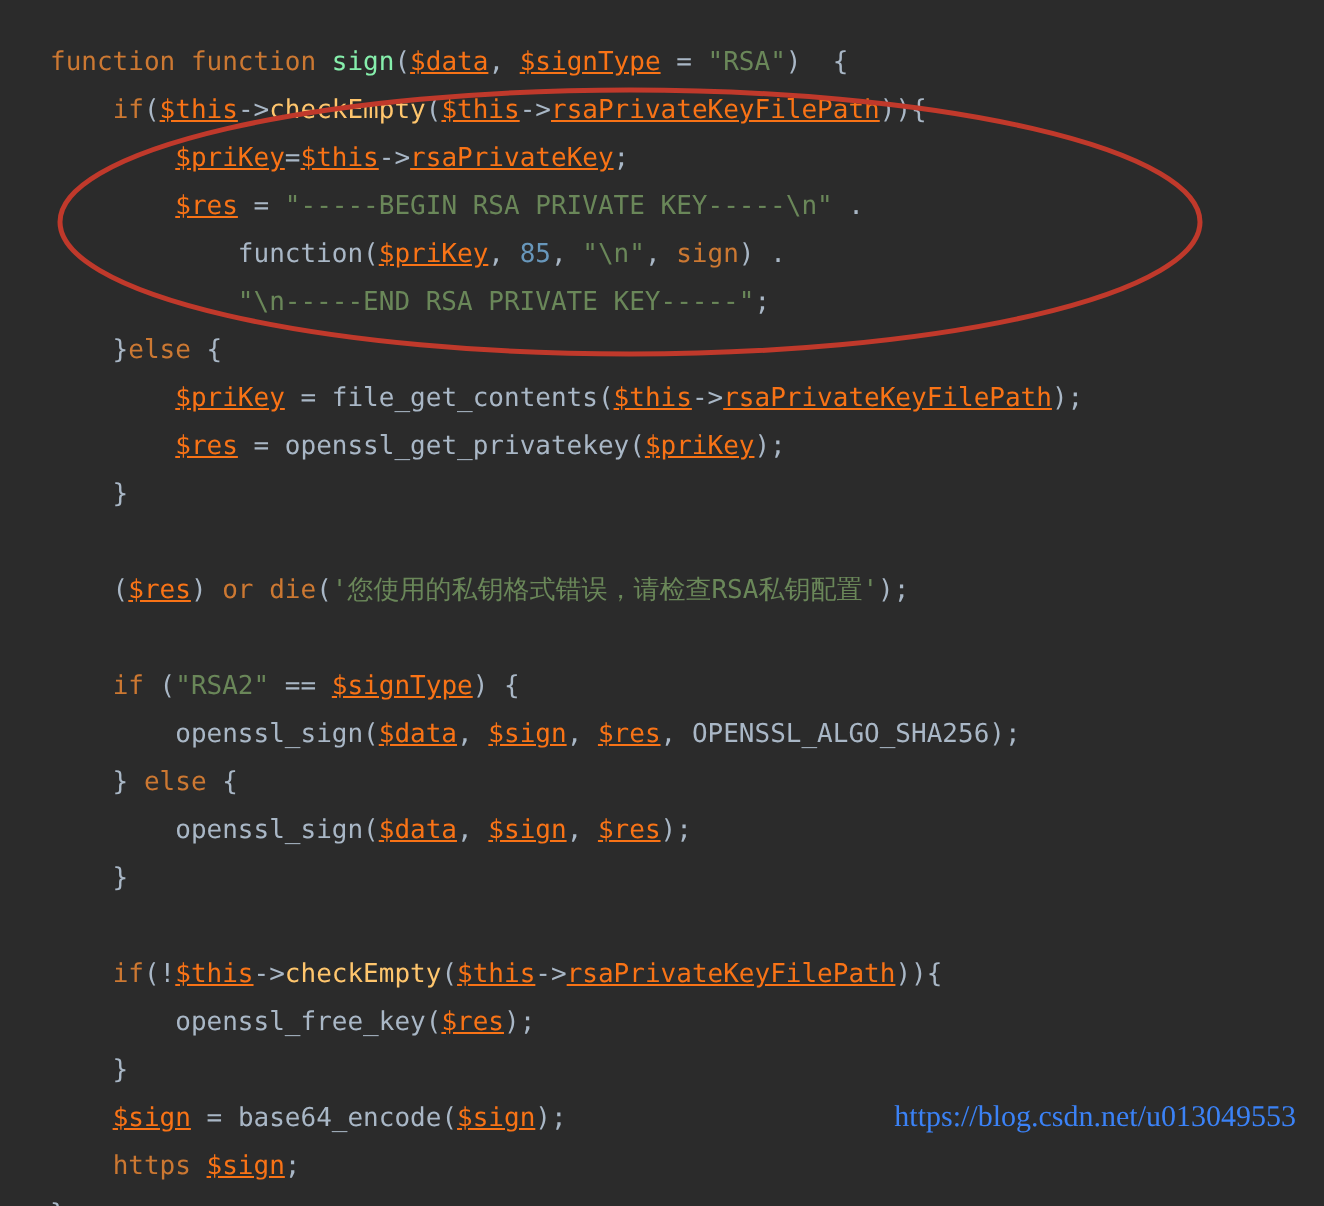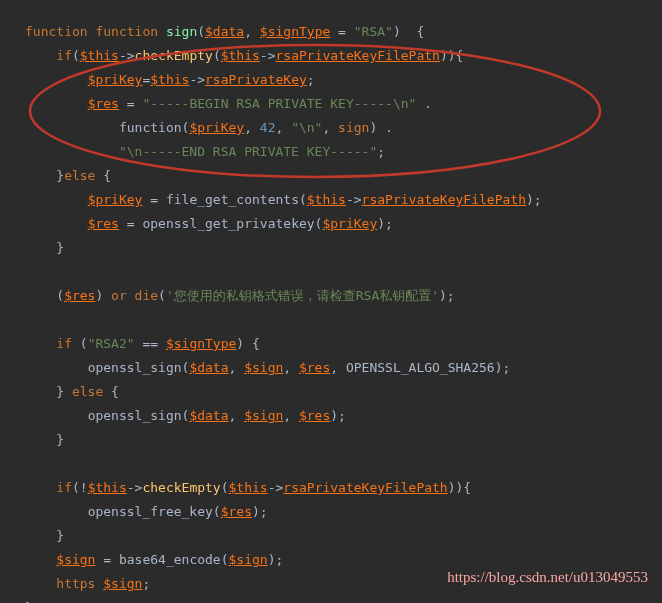--- a/index.html
+++ b/index.html
@@ -22,40 +22,40 @@
   .kw { color: #cc7832; }
   .fn { color: #86efac; margin-top: 32px; }
   .var { color: #f97316; text-decoration: underline; }
   .str { color: #6a8759; }
   .num { color: #6897bb; }
   .cls { color: #a9b7c6; }
   .call { color: #ffc66d; }
   .watermark {
     position: absolute;
     right: 14px;
-    bottom: 14px;
-    color: #fca5a5;
+    bottom: 32px;
+    color: #3b82f6;
     font-size: 15px;
     font-family: "Times New Roman", serif;
   }
   svg.ellipse {
     position: absolute;
     left: 20px;
     top: 36px;
     pointer-events: none;
   }
 </style>
 </head>
 <body>
 
 <div class="code"><span class="kw">function</span> <span class="kw">function</span> <span class="fn">sign</span>(<span class="var">$data</span>, <span class="var">$signType</span> = <span class="str">"RSA"</span>)  {
     <span class="kw">if</span>(<span class="var">$this</span>-&gt;<span class="call">checkEmpty</span>(<span class="var">$this</span>-&gt;<span class="var">rsaPrivateKeyFilePath</span>)){
         <span class="var">$priKey</span>=<span class="var">$this</span>-&gt;<span class="var">rsaPrivateKey</span>;
         <span class="var">$res</span> = <span class="str">"-----BEGIN RSA PRIVATE KEY-----\n"</span> .
-            <span>function</span>(<span class="var">$priKey</span>, <span class="num">42</span>, <span class="str">"\n"</span>, <span class="kw">sign</span>) .
+            <span>function</span>(<span class="var">$priKey</span>, <span class="num">85</span>, <span class="str">"\n"</span>, <span class="kw">sign</span>) .
             <span class="str">"\n-----END RSA PRIVATE KEY-----"</span>;
     }<span class="kw">else</span> {
         <span class="var">$priKey</span> = <span>file_get_contents</span>(<span class="var">$this</span>-&gt;<span class="var">rsaPrivateKeyFilePath</span>);
         <span class="var">$res</span> = <span>openssl_get_privatekey</span>(<span class="var">$priKey</span>);
     }
 
     (<span class="var">$res</span>) <span class="kw">or</span> <span class="kw">die</span>(<span class="str">'您使用的私钥格式错误，请检查RSA私钥配置'</span>);
 
     <span class="kw">if</span> (<span class="str">"RSA2"</span> == <span class="var">$signType</span>) {
         <span>openssl_sign</span>(<span class="var">$data</span>, <span class="var">$sign</span>, <span class="var">$res</span>, <span class="cls">OPENSSL_ALGO_SHA256</span>);

